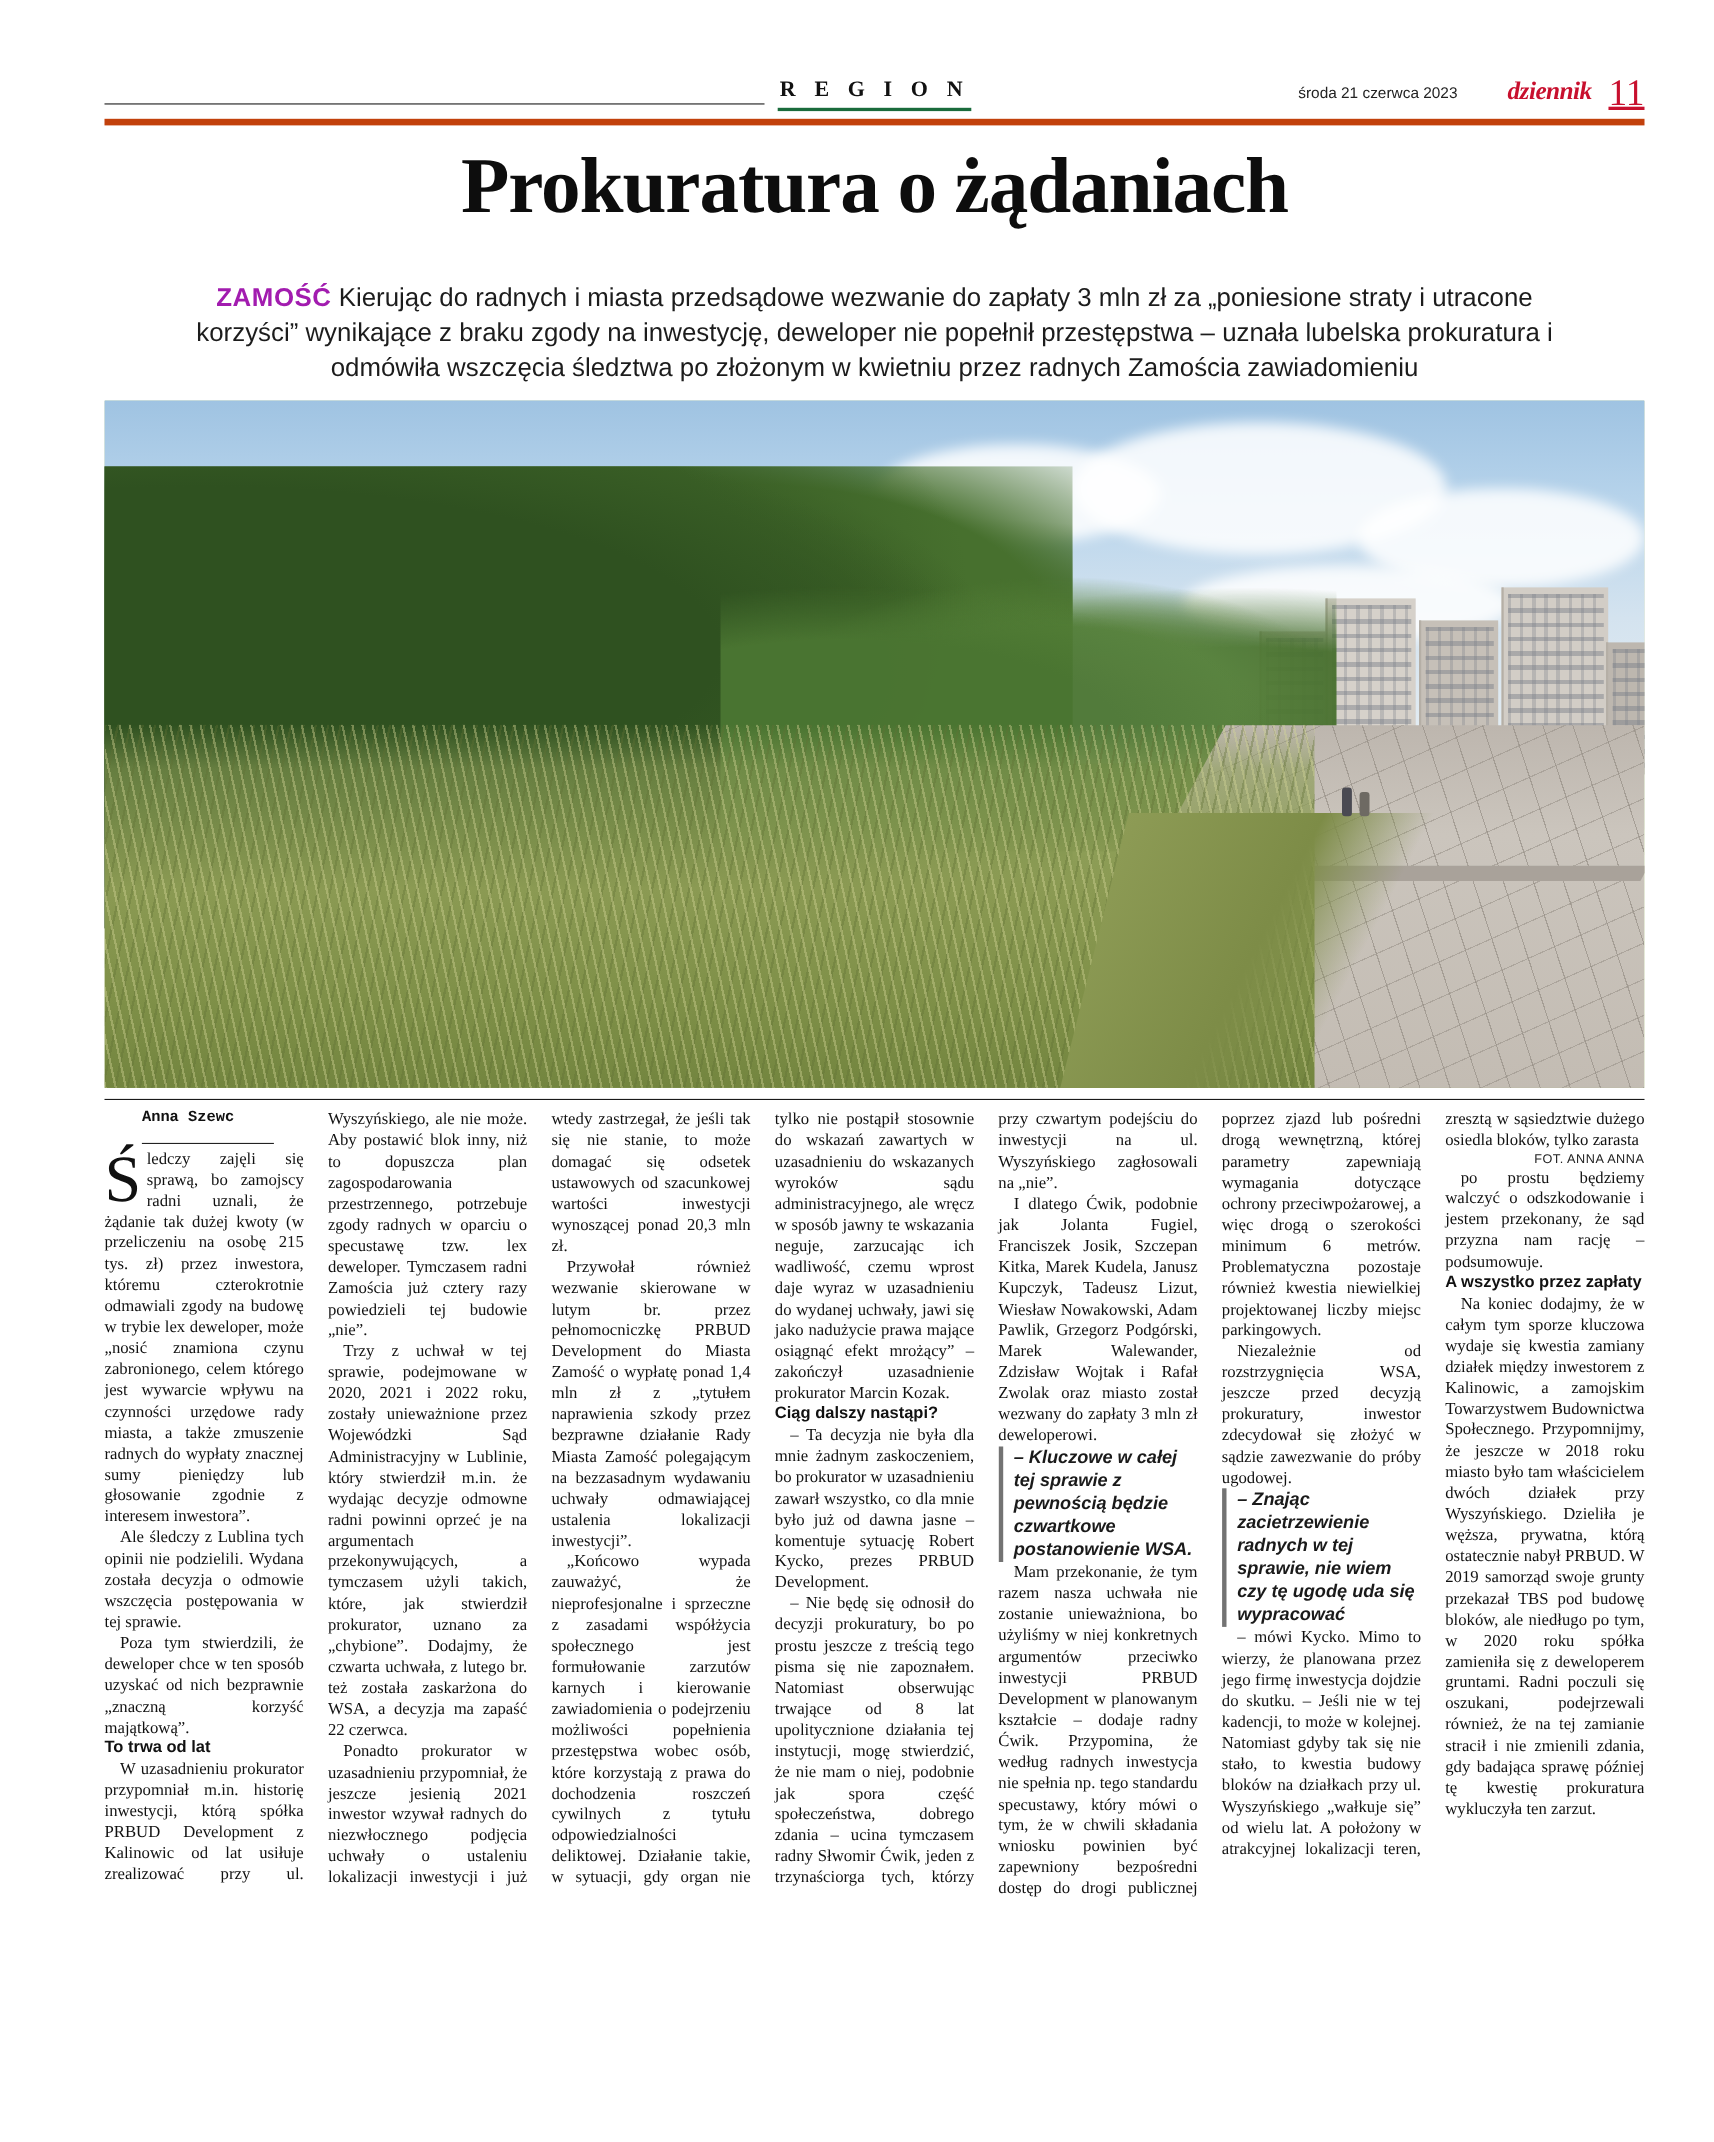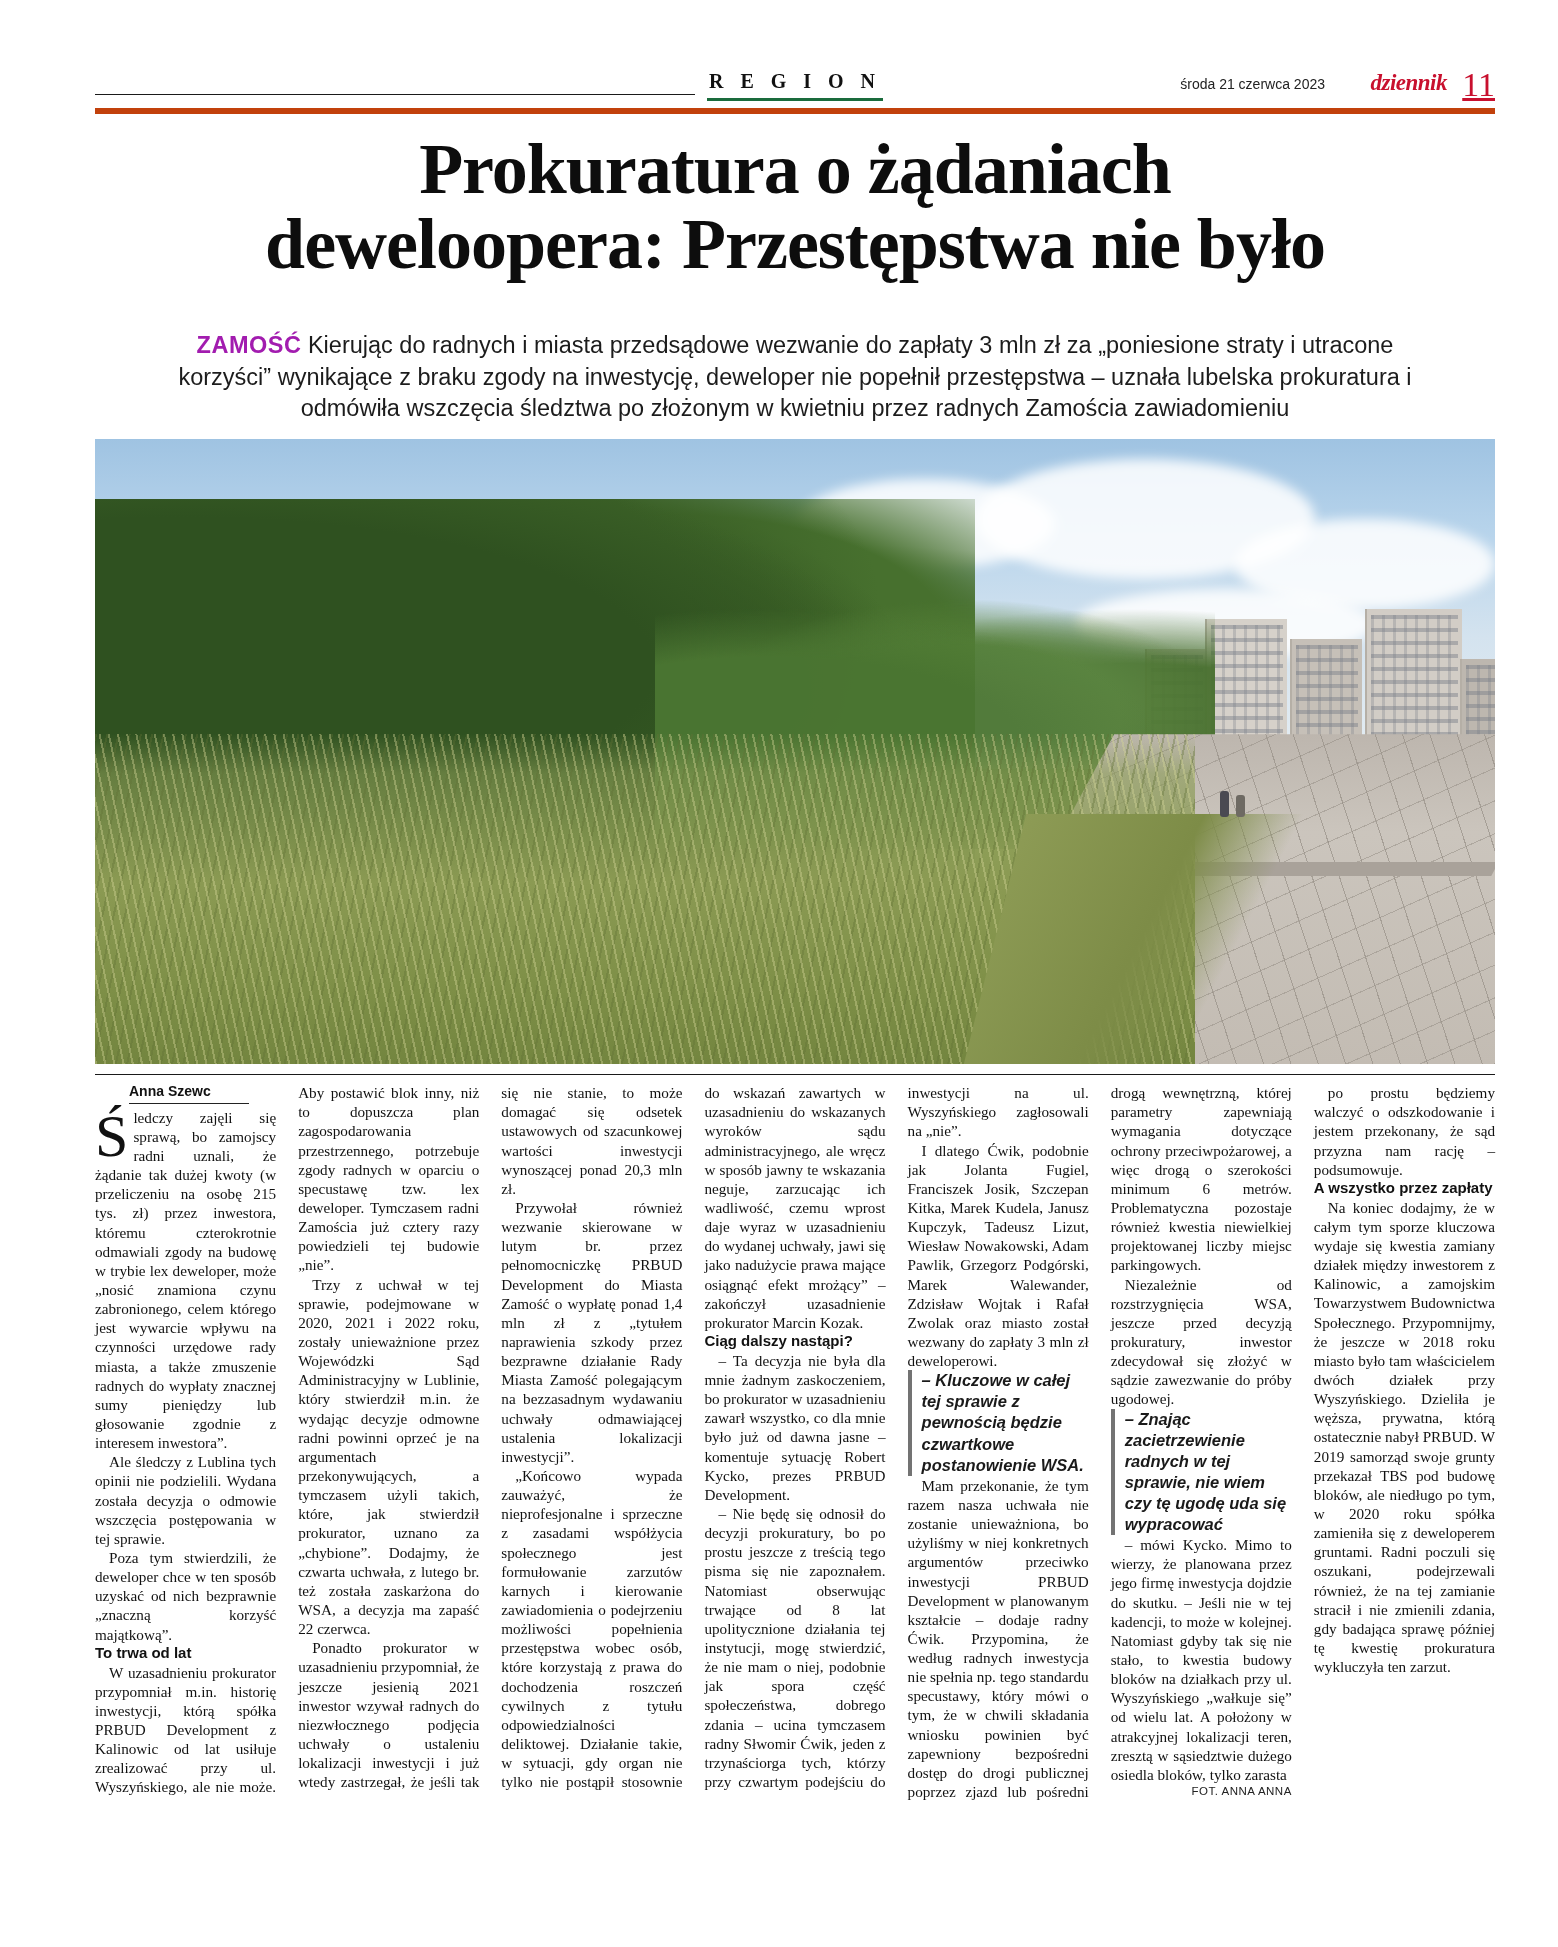--- a/index.html
+++ b/index.html
@@ -276,26 +276,26 @@
     height: 720px;
     width: 1400px;
     font-family: "Liberation Serif", serif;
     font-size: 15.2px;
     line-height: 1.26;
     text-align: justify;
     hyphens: auto;
     color: #111;
   }
   .byline {
-    font-family: Liberation Sans, sans-serif;
+    font-family: Liberation Mono, monospace;
     font-size: 14px;
     font-weight: bold;
     margin: 0 0 4px 34px;
     border-bottom: 1px solid #222;
-    padding-bottom: 2px;
+    padding-bottom: 13px;
     display: block;
     width: 120px;
   }
   .cols p {
     margin: 0 0 0 0;
     text-indent: 14px;
   }
   .cols p.first {
     text-indent: 0;
   }
@@ -359,21 +359,20 @@
       <div class="masthead-line-left"></div>
       <div class="section-label">R E G I O N</div>
       <div class="section-underline"></div>
       <div class="date-text">środa 21 czerwca 2023</div>
       <div class="brand">dziennik</div>
       <div class="page-num">11</div>
     </div>
 
     <h1 class="headline">
       <span class="l1">Prokuratura o żądaniach</span>
-      <span class="l2">deweloopera: Przestępstwa nie było</span>
     </h1>
 
     <div class="deck">
       <span class="place">ZAMOŚĆ</span><span> Kierując do radnych i miasta przedsądowe wezwanie do zapłaty 3 mln zł za „poniesione straty i utracone korzyści” wynikające z braku zgody na inwestycję, deweloper nie popełnił przestępstwa – uznała lubelska prokuratura i odmówiła wszczęcia śledztwa po złożonym w kwietniu przez radnych Zamościa zawiadomieniu</span>
     </div>
 
     <div class="photo-wrap">
       <div class="photo">
         <div class="sky"></div>
         <div class="cloud c1"></div>

